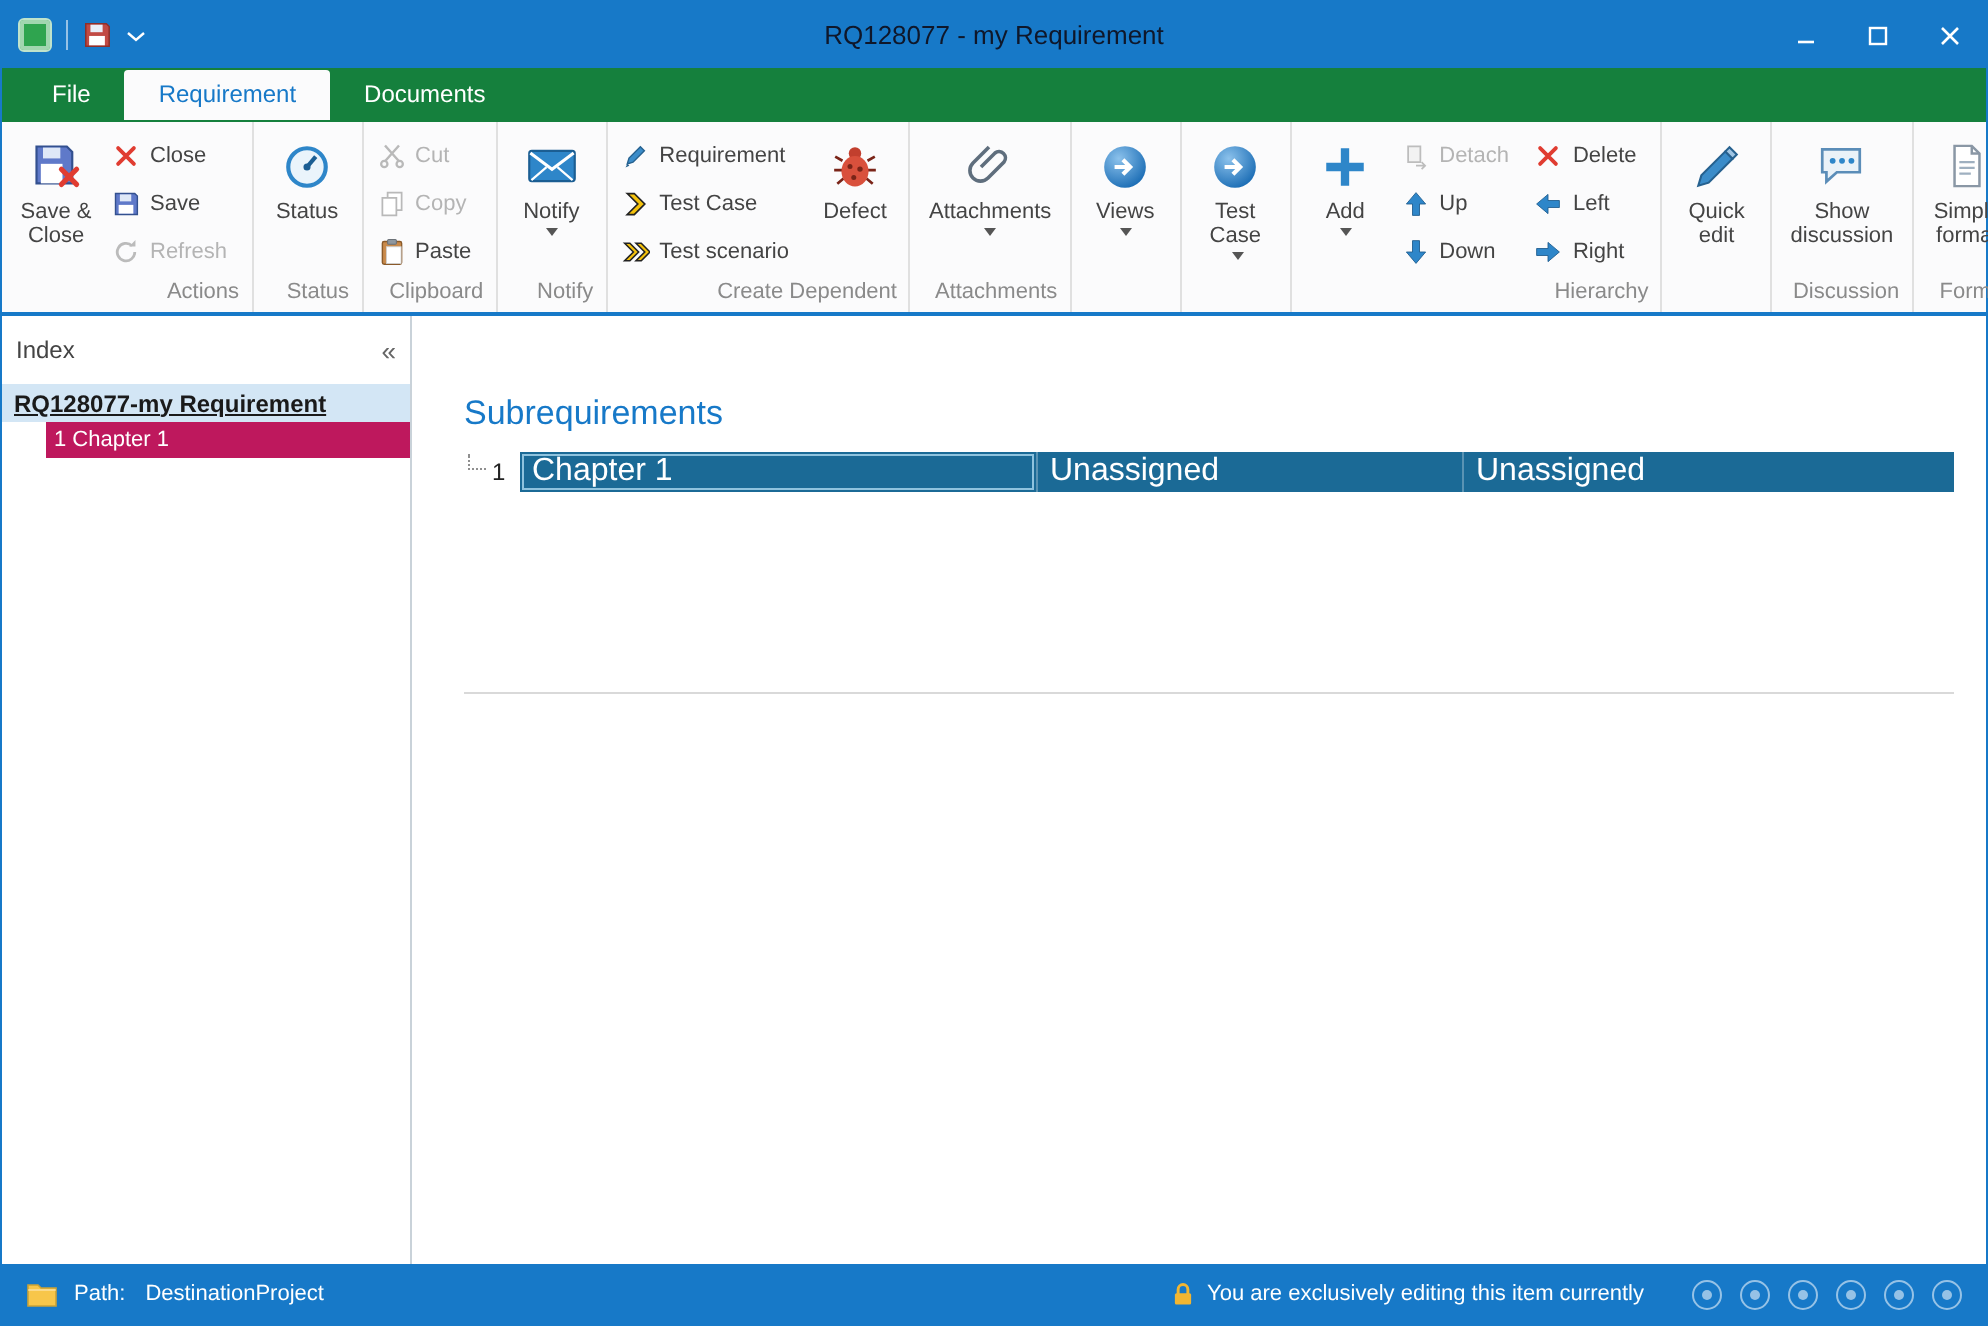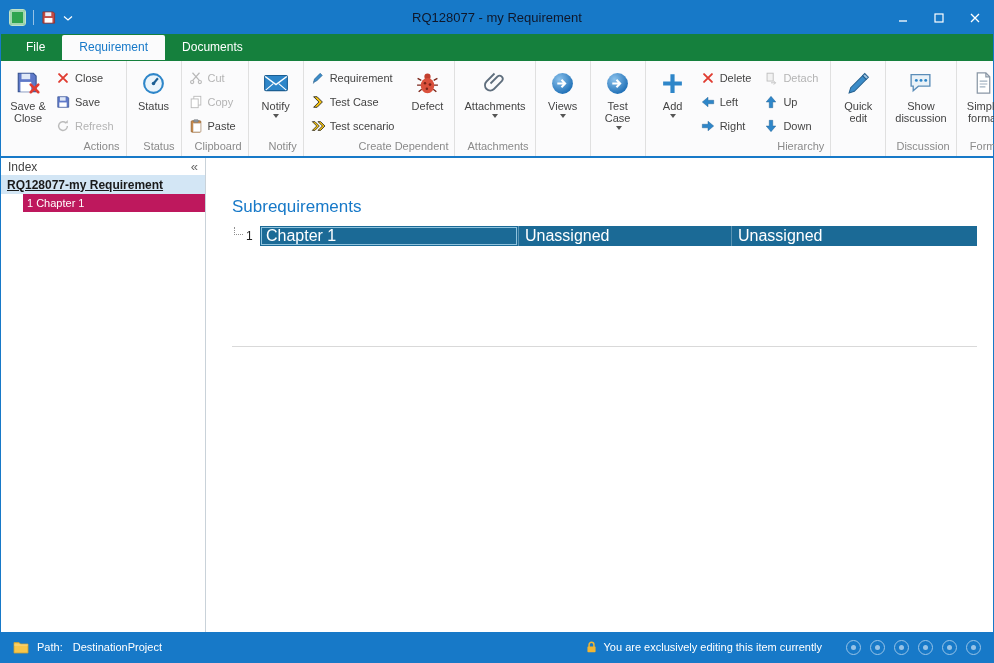--- a/index.html
+++ b/index.html
@@ -38,21 +38,21 @@
   .disabled { color:#b4b4b4 !important; }
   .dd { width:0; height:0; border-left:3.5px solid transparent; border-right:3.5px solid transparent; border-top:4px solid #555; margin-top:2px; display:inline-block; }
   .dd.inline { margin-left:3px; margin-bottom:1px; }
   .w44 { max-width:44px; } .w36 { max-width:36px; } .w34 { max-width:34px; }
   .w62 { max-width:62px; } .w46 { max-width:46px; }
   .ic svg { display:block; }
 
   
   .content { flex:1; display:flex; min-height:0; background:#fff; }
   .sidebar { width:205px; flex:0 0 auto; border-right:1px solid #c9d2d9; display:flex; flex-direction:column; }
-  .sidebar-header { height:17px; display:flex; align-items:center; padding:0 7px; font-size:12px; color:#444; }
+  .sidebar-header { height:34px; display:flex; align-items:center; padding:0 7px; font-size:12px; color:#444; }
   .collapse { margin-left:auto; color:#666; font-size:13px; cursor:default; }
   .tree-root { height:19px; background:#d3e6f5; display:flex; align-items:center; padding-left:6px; font-size:12px; font-weight:bold; color:#1a1a1a; text-decoration:underline; cursor:default; white-space:nowrap; }
   .tree-child { height:18px; margin-left:22px; background:#be185d; display:flex; align-items:center; padding-left:4px; font-size:11px; color:#fff; cursor:default; white-space:nowrap; }
 
   .main { flex:1; padding:10px 16px 0 26px; min-width:0;margin-top:29px; }
   .main-title { color:#1779c8; font-size:17px; margin:0 0 9px; font-weight:normal; }
   .rowline { display:flex; align-items:center; }
   .rownum { width:28px; display:flex; align-items:center; font-size:12px; color:#222; flex:0 0 auto; }
   .elbow { width:9px; height:8px; border-left:1px dotted #8f8f8f; border-bottom:1px dotted #8f8f8f; margin:-5px 3px 5px 2px; }
   .selrow { flex:1; height:20px; background:#1b6a96; display:flex; color:#fff; font-size:16px; }
@@ -356,20 +356,47 @@
         <div class="bigbtn">
           <span class="ic">
             <svg width="25" height="25" viewBox="0 0 24 24">
                 <path d="M10 3h4v7h7v4h-7v7h-4v-7H3v-4h7z" fill="#2e86c9"></path>
               </svg>
           </span>
           <span class="lbl">Add</span>
           <span class="dd"></span>
         </div>
         <div class="smallcol">
+          <div class="smallbtn disabled">
+            <span class="ic">
+                <svg width="14" height="14" viewBox="0 0 16 16">
+                  <rect x="3.5" y="2.5" width="7" height="9" fill="#f2f2f2" stroke="#bdbdbd"></rect>
+                  <path d="M8 13.5h5M11.2 11.5l2 2-2 2" stroke="#bdbdbd" fill="none"></path>
+                </svg>
+              </span>
+            <span>Detach</span>
+          </div>
+          <div class="smallbtn">
+            <span class="ic">
+                <svg width="14" height="14" viewBox="0 0 16 16">
+                  <path d="M8 1.5l5.5 6.5H10v6.5H6V8H2.5z" fill="#2e86c9" stroke="#1f5d8e" stroke-width="0.5"></path>
+                </svg>
+              </span>
+            <span>Up</span>
+          </div>
+          <div class="smallbtn">
+            <span class="ic">
+                <svg width="14" height="14" viewBox="0 0 16 16">
+                  <path d="M8 1.5l5.5 6.5H10v6.5H6V8H2.5z" fill="#2e86c9" stroke="#1f5d8e" stroke-width="0.5" transform="rotate(180 8 8)"></path>
+                </svg>
+              </span>
+            <span>Down</span>
+          </div>
+        </div>
+        <div class="smallcol">
           <div class="smallbtn">
             <span class="ic">
                 <svg width="14" height="14" viewBox="0 0 16 16">
                   <g stroke="#e03c31" stroke-width="2.2" stroke-linecap="round">
                     <path d="M3.5 3.5l9 9M12.5 3.5l-9 9"></path>
                   </g>
                 </svg>
               </span>
             <span>Delete</span>
           </div>
@@ -381,47 +408,20 @@
               </span>
             <span>Left</span>
           </div>
           <div class="smallbtn">
             <span class="ic">
                 <svg width="14" height="14" viewBox="0 0 16 16">
                   <path d="M8 1.5l5.5 6.5H10v6.5H6V8H2.5z" fill="#2e86c9" stroke="#1f5d8e" stroke-width="0.5" transform="rotate(90 8 8)"></path>
                 </svg>
               </span>
             <span>Right</span>
-          </div>
-        </div>
-        <div class="smallcol">
-          <div class="smallbtn disabled">
-            <span class="ic">
-                <svg width="14" height="14" viewBox="0 0 16 16">
-                  <rect x="3.5" y="2.5" width="7" height="9" fill="#f2f2f2" stroke="#bdbdbd"></rect>
-                  <path d="M8 13.5h5M11.2 11.5l2 2-2 2" stroke="#bdbdbd" fill="none"></path>
-                </svg>
-              </span>
-            <span>Detach</span>
-          </div>
-          <div class="smallbtn">
-            <span class="ic">
-                <svg width="14" height="14" viewBox="0 0 16 16">
-                  <path d="M8 1.5l5.5 6.5H10v6.5H6V8H2.5z" fill="#2e86c9" stroke="#1f5d8e" stroke-width="0.5"></path>
-                </svg>
-              </span>
-            <span>Up</span>
-          </div>
-          <div class="smallbtn">
-            <span class="ic">
-                <svg width="14" height="14" viewBox="0 0 16 16">
-                  <path d="M8 1.5l5.5 6.5H10v6.5H6V8H2.5z" fill="#2e86c9" stroke="#1f5d8e" stroke-width="0.5" transform="rotate(180 8 8)"></path>
-                </svg>
-              </span>
-            <span>Down</span>
           </div>
         </div>
       </div>
       <div class="rgroup-label">Hierarchy</div>
     </div>
 
     <div class="rgroup">
       <div class="rgroup-content">
         <div class="bigbtn">
           <span class="ic">

